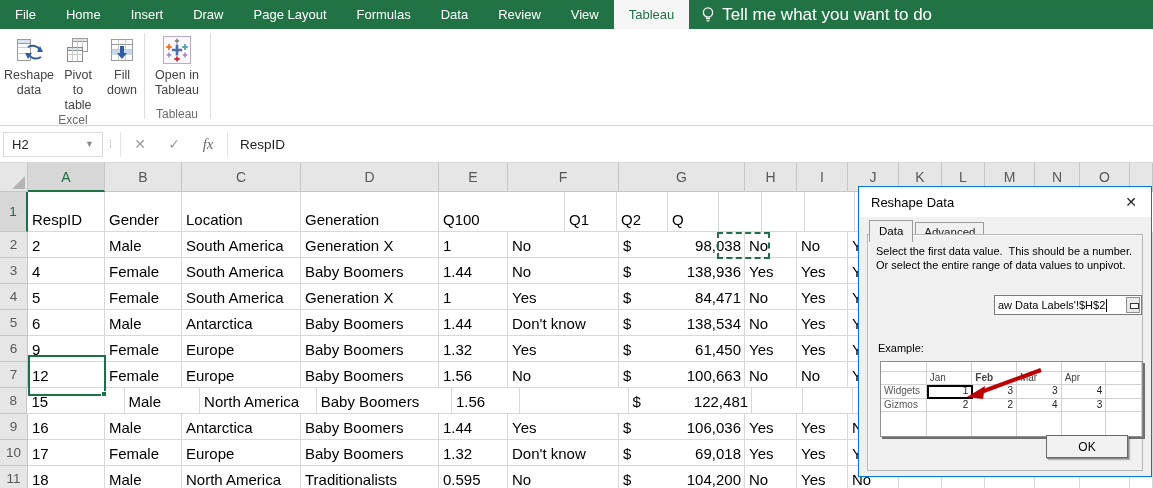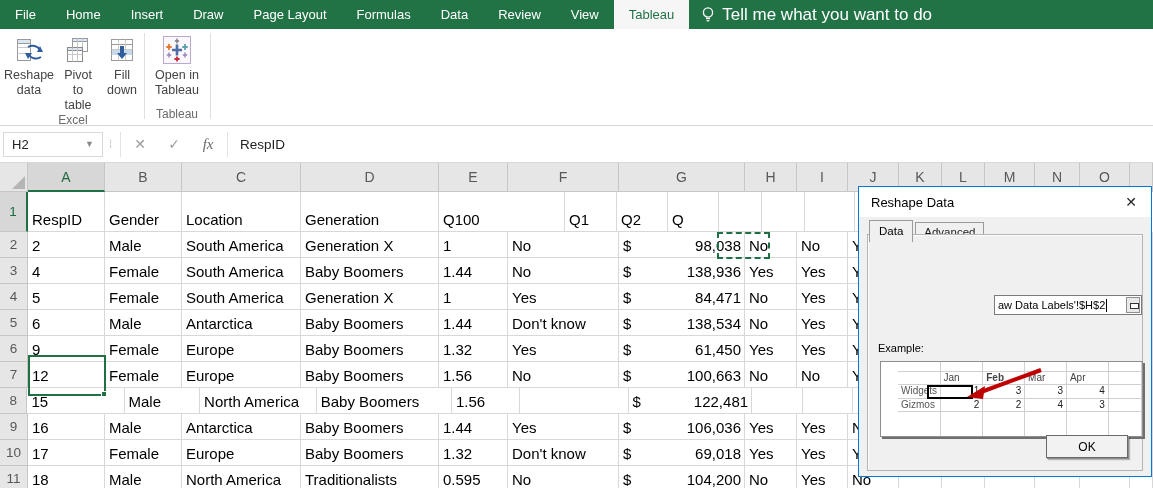--- a/index.html
+++ b/index.html
@@ -59,21 +59,21 @@
   .dtab.active { padding:4px 9px 5px 9px; margin-bottom:-1px; z-index:2; background:#f0f0f0; }
   .dtab.inactive { margin-left:2px; color:#222; }
   .dlg-page { position:absolute; left:8px; right:8px; top:47px; bottom:5px; border:1px solid #b5b5b5; box-shadow:inset 1px 1px 0 #fdfdfd; background:#f0f0f0; }
   .dlg-text { position:absolute; left:8px; top:9px; width:262px; font-size:11px; line-height:14px; white-space:pre-wrap; }
   .dlg-field { position:absolute; left:126px; top:60px; width:148px; height:20px; background:#fff; border:1px solid #7a7a7a; display:flex; align-items:center; padding-left:3px; font-size:11px; }
   .dlg-field .tcaret { width:1px; height:13px; background:#000; margin-left:1px; }
   .dlg-picker { margin-left:auto; width:14px; height:16px; background:#e9e9e9; border:1px solid #8f8f8f; margin-right:1px; position:relative; }
   .dlg-picker:after { content:""; position:absolute; left:3px; bottom:3px; width:7px; height:4px; border:1px solid #333; background:#fff; }
   .dlg-example-label { position:absolute; left:10px; top:107px; font-size:11px; }
   .dlg-example { position:absolute; left:12px; top:126px; width:263px; height:76px; background:#fff; border:1px solid #8e8e8e; box-shadow:2px 2px 0 #6f6f6f; overflow:hidden; }
-  .ex-row { display:flex;margin-left:17px; }
+  .ex-row { display:flex; }
   .ex-cell { border-right:1px solid #d0d0d0; border-bottom:1px solid #d0d0d0; font-size:10px; overflow:hidden; white-space:nowrap; }
   .ex-cell.hdr { color:#444; padding-left:3px; }
   .ex-cell.rowlbl { color:#555; padding-left:3px; }
   .ex-cell.num { color:#222; text-align:right; padding-right:3px; }
   .ex-sel { position:absolute; left:46px; top:23px; width:46px; height:14px; border:2px solid #000; }
   .ex-sel .handle { position:absolute; right:-2px; bottom:-2px; width:3px; height:3px; background:#000; }
   .ex-arrow { position:absolute; left:0; top:0; pointer-events:none; }
   .dlg-ok { position:absolute; right:14px; bottom:12px; width:82px; height:23px; background:#f2f2f2; border:1px solid #696969; box-shadow:1px 1px 0 #8c8c8c, 2px 2px 1px rgba(0,0,0,.25); font-size:12px; font-family:"Liberation Sans", sans-serif; color:#000; }
 </style>
 </head>
@@ -463,20 +463,21 @@
 <div class="dialog">
   <div class="dlg-title">
     <span>Reshape Data</span>
     <span class="dlg-close">✕</span>
   </div>
   <div class="dlg-tabs">
     <span class="dtab active">Data</span>
     <span class="dtab inactive">Advanced</span>
   </div>
   <div class="dlg-page">
+    <div class="dlg-text">Select the first data value.  This should be a number.  Or select the entire range of data values to unpivot.</div>
     <div class="dlg-field">
       <span>aw Data Labels'!$H$2</span>
       <span class="tcaret"></span>
       <span class="dlg-picker"></span>
     </div>
     <div class="dlg-example-label">Example:</div>
     <div class="dlg-example">
       <div id="example-grid">
           <div class="ex-row" style="height: 10px;">
             <div class="ex-cell" style="width: 46px; height: 10px;"></div>

